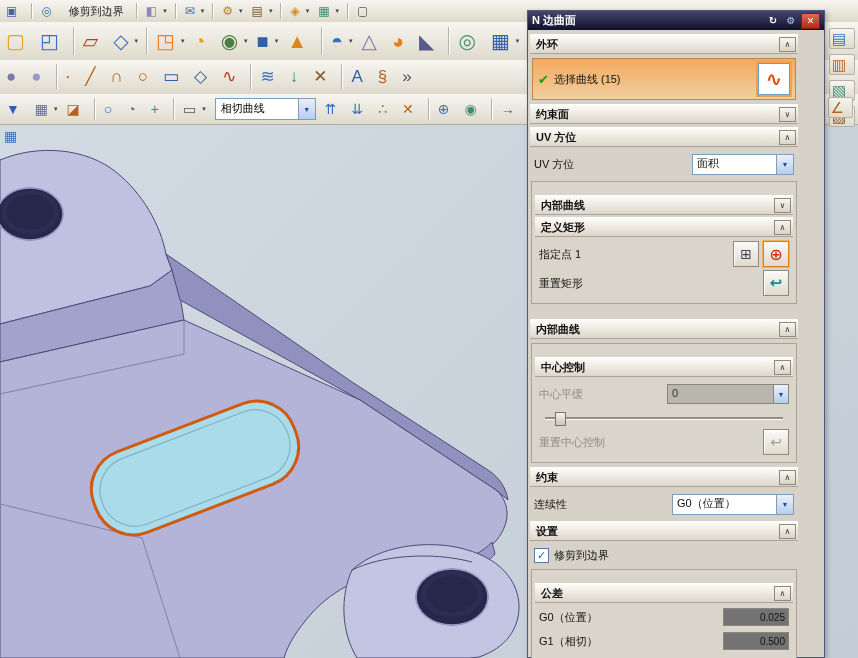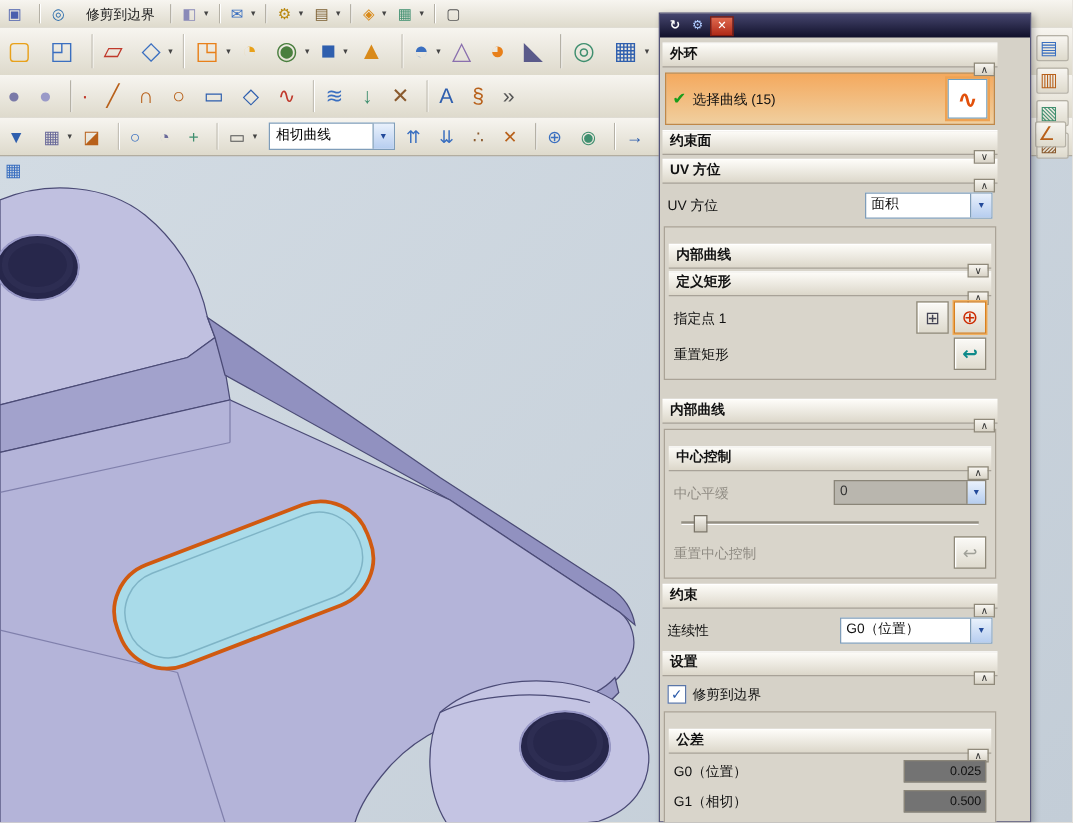--- a/index.html
+++ b/index.html
@@ -43,23 +43,23 @@
   .dlg{position:absolute;left:527px;top:10px;width:296px;bottom:0;z-index:20;
        background:#d6d2c8;border:1px solid #55557a;box-shadow:2px 2px 5px rgba(0,0,0,.25);}
   .dlg-title{position:absolute;left:0;right:0;top:0;height:19px;display:flex;align-items:center;
              background:linear-gradient(#46466e,#10102a);color:#fff;font-size:11px;font-weight:bold;
              padding:0 4px;gap:2px;}
   .dlg-title .t{flex:1;white-space:nowrap;}
   .tbtn{width:16px;height:14px;display:flex;align-items:center;justify-content:center;font-size:10px;color:#fff;}
   .tbtn.gear{color:#aecbff;}
   .tbtn.close{width:17px;background:linear-gradient(#e06a50,#b02a18);border:1px solid #801c10;font-size:9px;}
   .dlg-body{position:absolute;top:20px;left:2px;right:26px;bottom:2px;font-size:11px;color:#111;}
-  .sect{display:flex;align-items:flex-start;height:18px;margin-top:3px;padding:0 2px 0 6px;
+  .sect{display:flex;align-items:center;height:18px;margin-top:3px;padding:0 2px 0 6px;
         font-weight:bold;background:linear-gradient(#fdfcf8,#dcd7ca);
-        border-top:1px solid #fff;border-bottom:1px solid #a8a298;flex-direction:column;}
+        border-top:1px solid #fff;border-bottom:1px solid #a8a298;}
   .sect .arrow{margin-left:auto;width:15px;height:13px;display:flex;align-items:center;justify-content:center;
         font-size:8px;font-weight:normal;color:#333;background:linear-gradient(#f8f6f1,#d9d4c7);border:1px solid #8f897a;}
   .groupbox{border:1px solid #aaa397;margin:4px 1px;background:#d9d5cb;padding:11px 3px 3px;}
   .groupbox .sect{margin-top:2px;}
   .drow{display:flex;align-items:center;margin:5px 4px;height:24px;}
   .drow .sp{flex:1;}
   .lab{white-space:nowrap;}
   .lab.dis{color:#8f8b83;}
   .sel-row{display:flex;align-items:center;margin:4px 2px;height:40px;padding:0 5px;
            background:linear-gradient(#f4a95e,#f0cf9f);border:1px solid #c08848;}
@@ -559,20 +559,21 @@
     </span>
       <span class="tb-item" data-name="angle-icon">
       <span class="tb-glyph" style="color: rgb(184, 96, 26);">∠</span>
       <span class="tb-label"></span>
       <span class="tb-arrow"></span>
     </span>
     </div>
 
   <div class="dlg" data-name="n-sided-surface-dialog">
     <div class="dlg-title" data-name="dialog-titlebar">
+      <span class="t" data-name="dialog-title">N 边曲面</span>
       <span class="tbtn" data-name="dialog-reset-icon">↻</span>
       <span class="tbtn gear" data-name="dialog-options-gear-icon">⚙</span>
       <span class="tbtn close" data-name="dialog-close-icon">✕</span>
     </div>
     <div class="dlg-body" data-name="dialog-body">
 
       <div class="sect" data-name="section-outer-loop">
         <span data-name="section-outer-loop-label">外环</span>
         <span class="arrow" data-name="collapse-arrow-icon">∧</span>
       </div>

